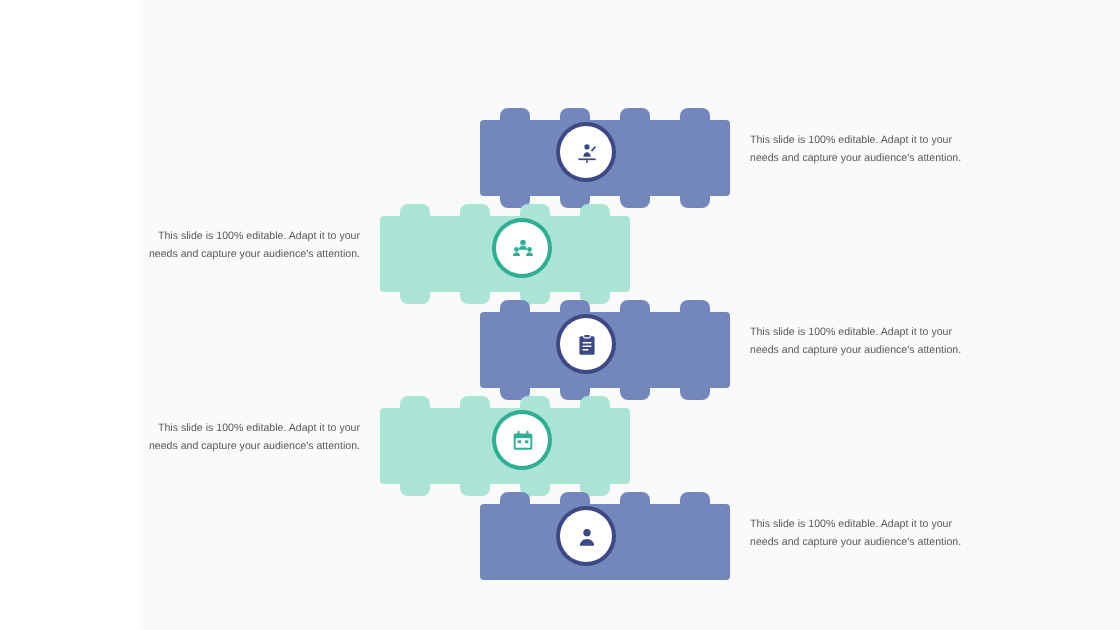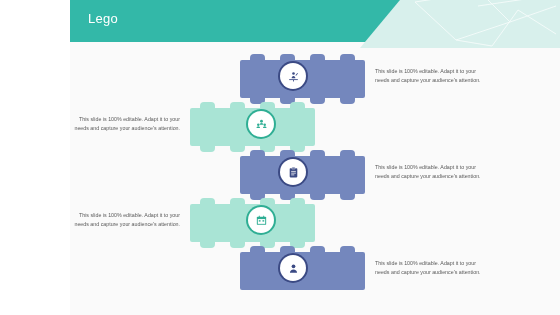--- a/index.html
+++ b/index.html
@@ -70,34 +70,20 @@
     width:110px;font-size:5.3px;line-height:1.75;color:#5a5a5a;
   }
   .desc.right{text-align:left;}
   .desc.left{text-align:right;}
 </style>
 </head>
 <body>
 
 <div class="slide">
 
-  <div class="hdr-wrap">
-    <div class="hdr-light"></div>
-    <svg class="hdr-lines" viewBox="0 0 200 48">
-      <g stroke="#ffffff" stroke-width="0.9" fill="none" opacity="0.75">
-        <path d="M55 2 L120 -8 L150 22 L96 40 Z"></path>
-        <path d="M118 6 L186 -4"></path>
-        <path d="M132 46 L158 10 L196 34"></path>
-        <path d="M150 22 L196 6"></path>
-        <path d="M96 40 L132 46"></path>
-      </g>
-    </svg>
-    <div class="hdr-main"></div>
-    <div class="hdr-title">Lego</div>
-  </div>
 
   <div class="stack">
 
     <div class="row" style="top:0px;">
       <div class="brick blue" style="left:170px;width:125px;">
         <div class="stud" style="left:10px;"></div>
         <div class="stud" style="left:40px;"></div>
         <div class="stud" style="left:70px;"></div>
         <div class="stud" style="left:100px;"></div>
         <div class="body"></div>

